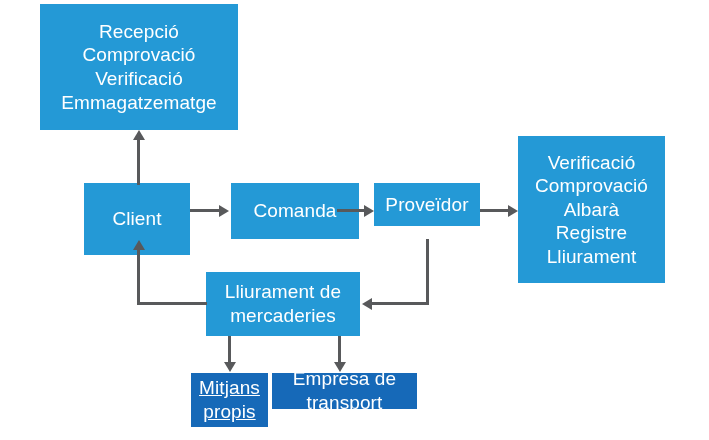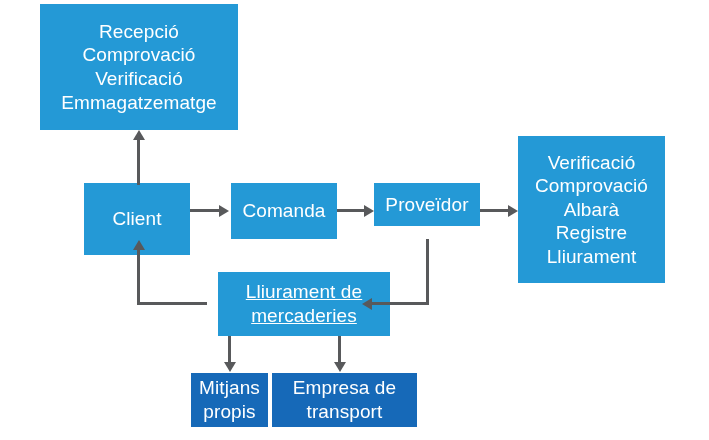--- a/index.html
+++ b/index.html
@@ -26,26 +26,26 @@
     line-height: 1.24;
     white-space: pre-line;
     letter-spacing: 0.1px;
   }
   .node.light { background: #2499D6; }
   .node.dark  { background: #1669B8; }
 
   
   #node-recepcio      { left: 40px;  top: 4px;   width: 198px; height: 126px; font-size: 19px; }
   #node-client        { left: 84px;  top: 183px; width: 106px; height: 72px;  font-size: 19px; }
-  #node-comanda       { left: 231px; top: 183px; width: 106px; height: 56px;  font-size: 19px; text-align: center; }
+  #node-comanda       { left: 231px; top: 183px; width: 128px; height: 56px;  font-size: 19px; text-align: center; }
   #node-proveidor     { left: 374px; top: 183px; width: 106px; height: 43px;  font-size: 19px; }
   #node-verificacio   { left: 518px; top: 136px; width: 147px; height: 147px; font-size: 19px; }
-  #node-lliurament    { left: 218px; top: 272px; width: 172px; height: 64px;  font-size: 19px; text-decoration: underline; }
-  #node-mitjans       { left: 191px; top: 373px; width: 77px;  height: 54px;  font-size: 19px; }
-  #node-empresa       { left: 272px; top: 373px; width: 145px; height: 54px;  font-size: 19px; }
+  #node-lliurament    { left: 206px; top: 272px; width: 154px; height: 64px;  font-size: 19px; }
+  #node-mitjans       { left: 191px; top: 373px; width: 77px;  height: 54px;  font-size: 19px; text-decoration: underline; }
+  #node-empresa       { left: 272px; top: 373px; width: 145px; height: 36px;  font-size: 19px; }
 
   
   .edge { position: absolute; }
   .line-h { position: absolute; height: 3px; background: #58595B; }
   .line-v { position: absolute; width: 3px;  background: #58595B; }
   .head {
     position: absolute;
     width: 0; height: 0;
   }
   .head.right { border-top: 6px solid transparent; border-bottom: 6px solid transparent; border-left: 10px solid #58595B; }

